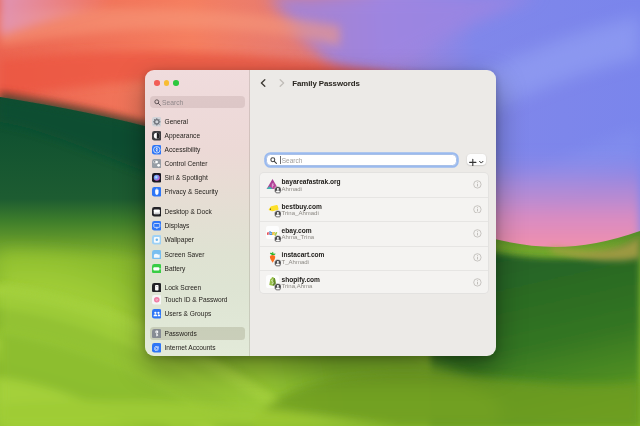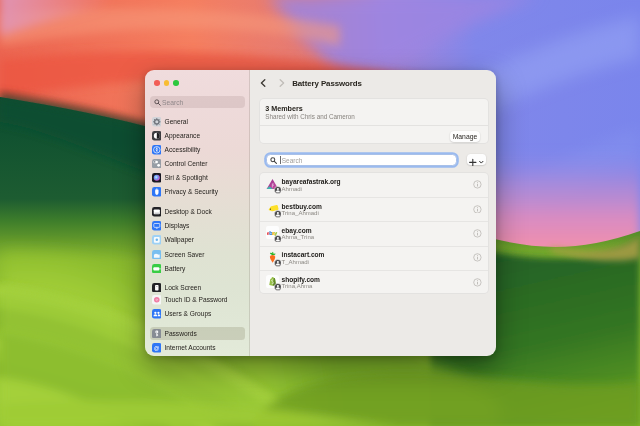--- a/index.html
+++ b/index.html
@@ -296,28 +296,22 @@
       </div>
   </div>
 
   <div id="content">
     <svg style="position:absolute;left:10.4px;top:9.4px;" width="6" height="8" viewBox="0 0 6 8">
         <path d="M4.8,0.8 L1.4,4 L4.8,7.2" fill="none" stroke="#3c3933" stroke-width="1.3" stroke-linecap="round" stroke-linejoin="round"></path>
       </svg>
     <svg style="position:absolute;left:29.6px;top:9.4px;" width="6" height="8" viewBox="0 0 6 8">
         <path d="M1.2,0.8 L4.6,4 L1.2,7.2" fill="none" stroke="#c0bdb8" stroke-width="1.3" stroke-linecap="round" stroke-linejoin="round"></path>
       </svg>
-    <div class="hdrtx">Battery Passwords</div>
-
-    <div class="card" style="top:28px;height:45.6px;">
-      <div class="m1">3 Members</div>
-      <div class="m2">Shared with Chris and Cameron</div>
-      <div class="msep"></div>
-      <div id="managebtn">Manage</div>
-    </div>
+    <div class="hdrtx">Family Passwords</div>
+
 
     <div id="srchfield">
       <svg class="mag2" width="7" height="7" viewBox="0 0 10 10">
           <circle cx="4" cy="4" r="2.8" fill="none" stroke="#3f3f3f" stroke-width="1.5"></circle>
           <line x1="6.2" y1="6.2" x2="9.2" y2="9.2" stroke="#3f3f3f" stroke-width="1.5" stroke-linecap="round"></line>
         </svg>
       <div class="caret"></div>
       <span class="ph2">Search</span>
     </div>
     <div id="plusbtn">

